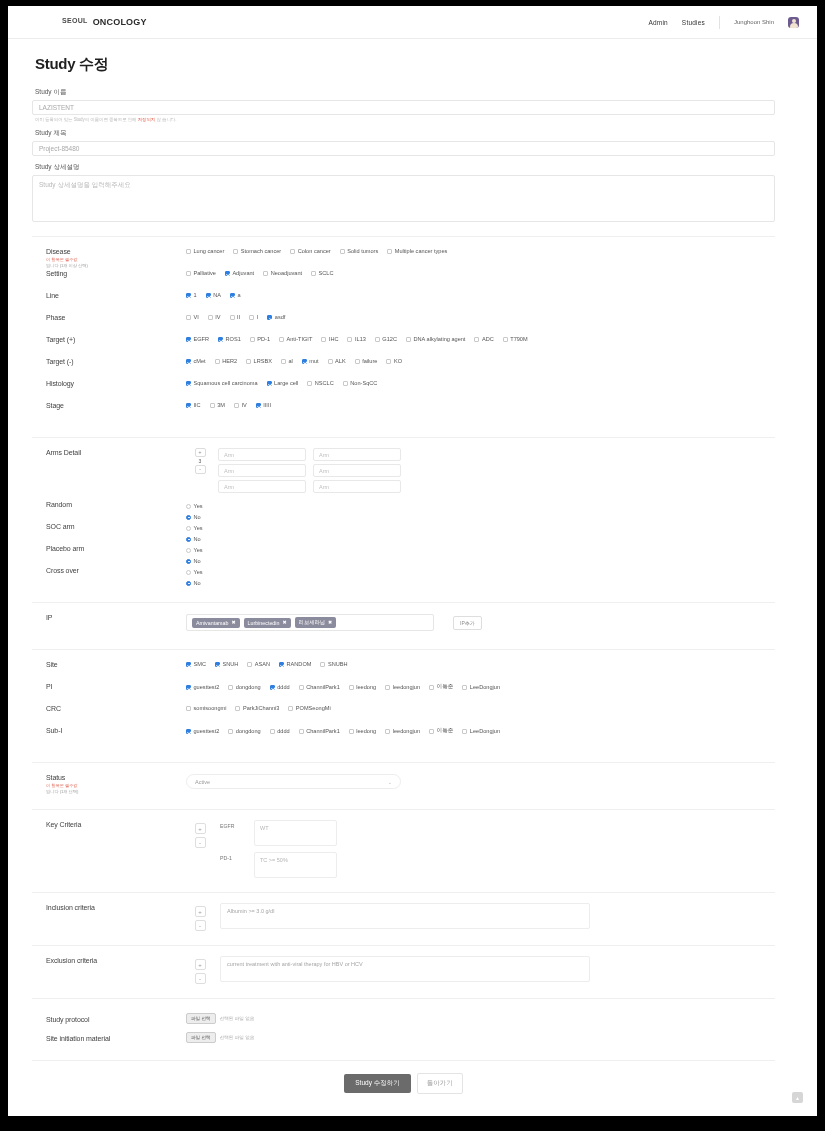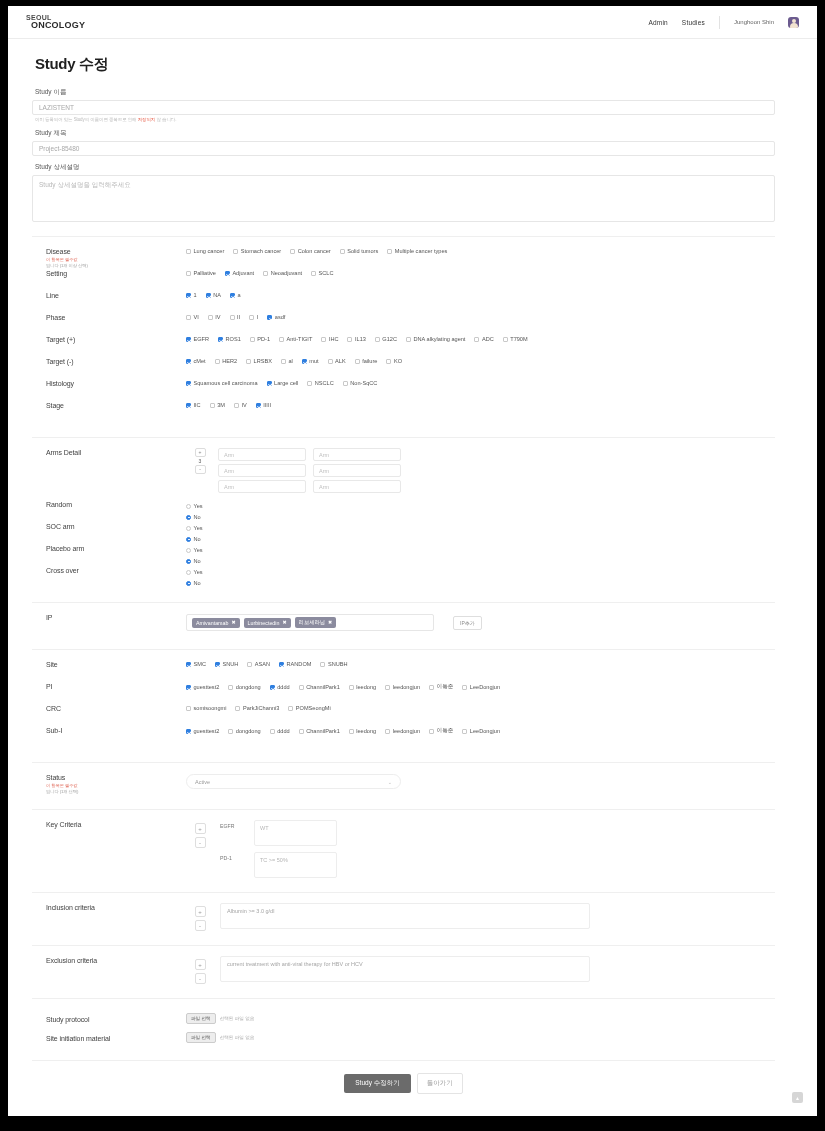--- a/index.html
+++ b/index.html
@@ -18,21 +18,21 @@
   }
 
   
   .navbar {
     height: 33px;
     border-bottom: 1px solid #ececec;
     display: flex; align-items: center;
     padding: 0 18px 0 18px;
     background: #fff;
   }
-  .logo { display: flex; flex-direction: column; line-height: 0.92; }
+  .logo { display: flex; flex-direction: row; line-height: 0.92; margin-left: 36px; }
   .logo-top {
     font-size: 7px; font-weight: bold; letter-spacing: .3px;
     color: #4a4a4a;
   }
   .logo-bottom {
     font-size: 9px; font-weight: bold; letter-spacing: .2px;
     color: #2b2b2b; margin-left: 5px;
   }
   .nav-right { margin-left: auto; display: flex; align-items: center; gap: 14px; }
   .nav-link { font-size: 6.5px; color: #333; letter-spacing: .2px; }

